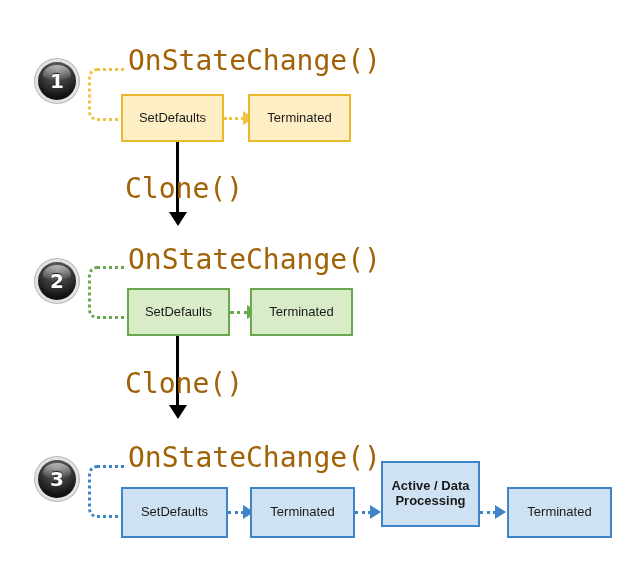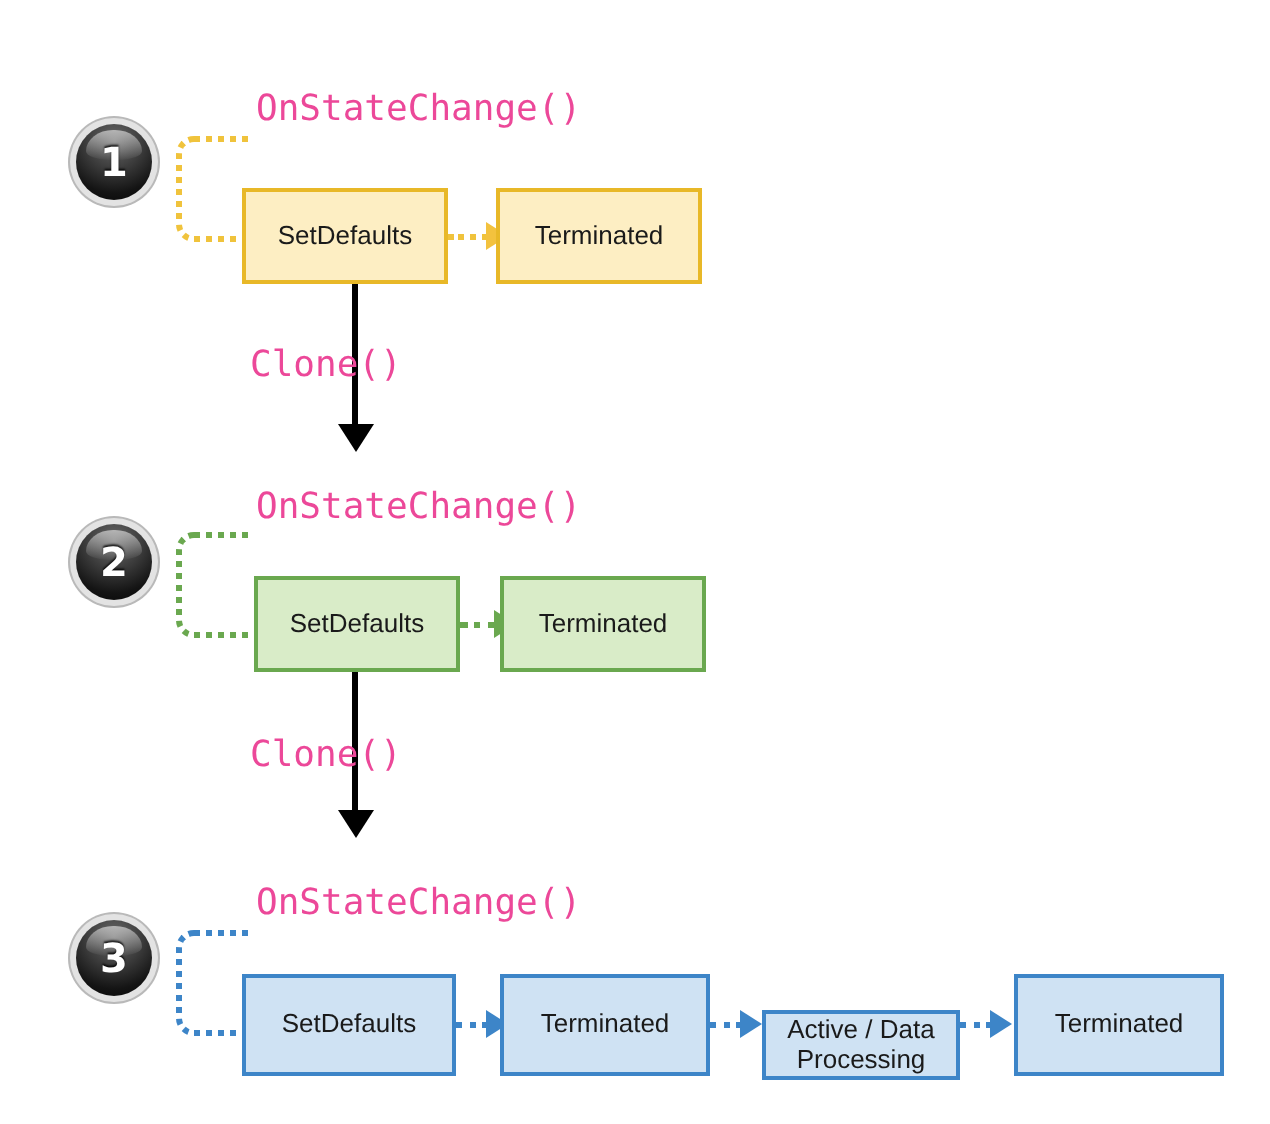--- a/index.html
+++ b/index.html
@@ -50,22 +50,22 @@
     border-radius: 50% 50% 45% 45% / 70% 70% 30% 30%;
     background: linear-gradient(to bottom, rgba(255,255,255,0.55), rgba(255,255,255,0.02));
     pointer-events: none;
   }
   .badge span { position: relative; z-index: 2; }
 
   
   .mono-label {
     position: absolute;
     font-family: "DejaVu Sans Mono", "Liberation Mono", monospace;
-    font-size: 18px;
-    color: #ec4899;
+    font-size: 28px;
+    color: #a16207;
     white-space: nowrap;
     letter-spacing: 0px;
   }
 
   
   .state-box {
     position: absolute;
     box-sizing: border-box;
     border-width: 2px;
     border-style: solid;
@@ -213,21 +213,21 @@
 
   <div class="state-box box-blue" style="left:250px; top:487px; width:105px; height:51px;">
     <span>Terminated</span>
   </div>
 
   <div class="hconn conn-blue" style="left:355px; top:505px; width:30px;">
     <div class="dots" style="width:16px;"></div>
     <div class="head" style="left:15px;"></div>
   </div>
 
-  <div class="state-box box-blue" style="left:381px; top:505px; width:99px; height:35px;">
+  <div class="state-box box-blue" style="left:381px; top:461px; width:99px; height:66px;font-weight:bold;">
     <span>Active / Data Processing</span>
   </div>
 
   <div class="hconn conn-blue" style="left:480px; top:505px; width:30px;">
     <div class="dots" style="width:16px;"></div>
     <div class="head" style="left:15px;"></div>
   </div>
 
   <div class="state-box box-blue" style="left:507px; top:487px; width:105px; height:51px;">
     <span>Terminated</span>

